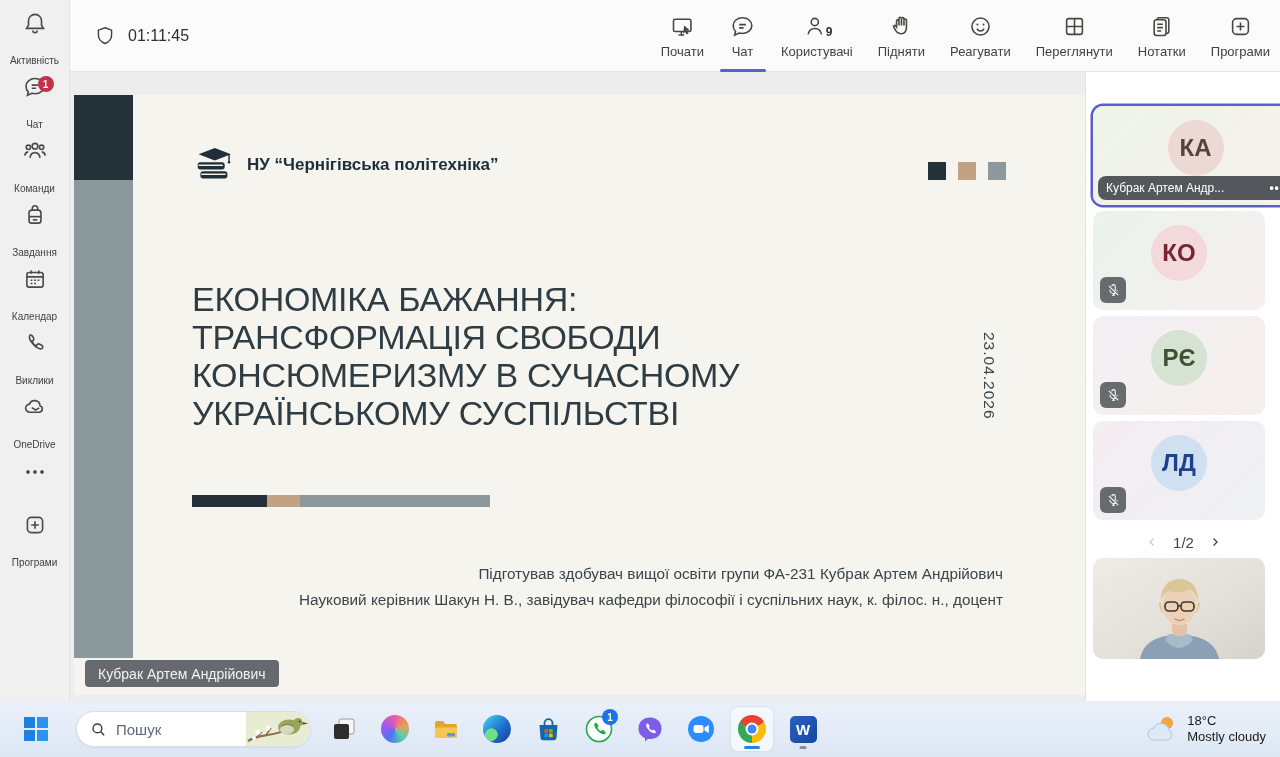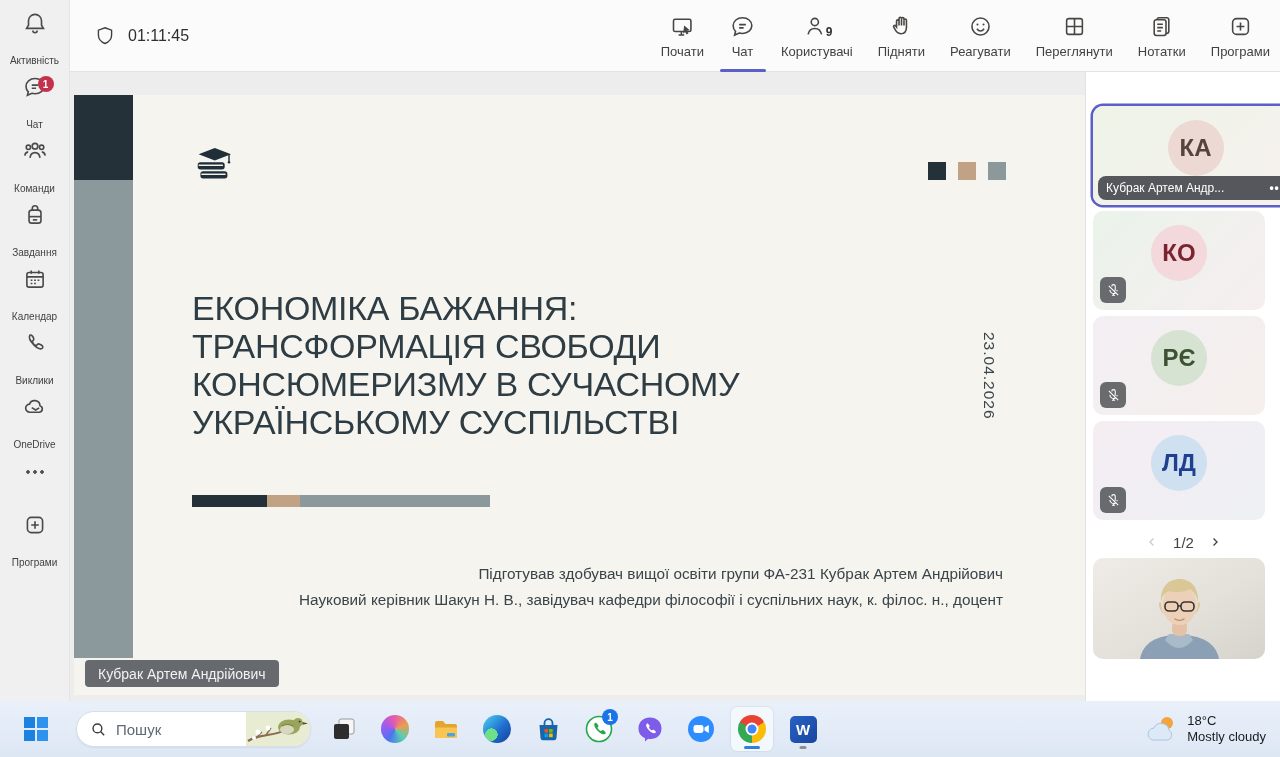--- a/index.html
+++ b/index.html
@@ -28,21 +28,21 @@
 
   
   .stage{position:absolute;left:70px;top:72px;width:1015px;height:629px;background:#ededed;}
   .slide{position:absolute;left:4px;top:23px;width:1011px;height:600px;background:#f6f4ee;}
   .accent-dark{position:absolute;left:0;top:0;width:59px;height:85px;background:#243139;}
   .accent-sage{position:absolute;left:0;top:85px;width:59px;height:478px;background:#8b989c;}
   .slide-logo{position:absolute;left:118px;top:52px;display:flex;align-items:center;gap:13px;}
   .slide-logo .org{font-size:17px;font-weight:bold;color:#20303a;}
   .palette{position:absolute;top:67px;display:flex;gap:12px;left:854px;}
   .palette span{width:18px;height:18px;display:block;}
-  .slide-title{position:absolute;left:118px;top:194px;width:680px;font-size:34px;line-height:38px;font-weight:500;color:#2e3c43;letter-spacing:-0.3px;}
+  .slide-title{position:absolute;left:118px;top:185px;width:680px;font-size:34px;line-height:38px;font-weight:500;color:#2e3c43;letter-spacing:-0.3px;}
   .slide-date{position:absolute;left:906px;top:237px;writing-mode:vertical-rl;font-size:15.5px;color:#37454d;letter-spacing:1px;}
   .slide-bar{position:absolute;left:118px;top:400px;height:12px;display:flex;}
   .slide-bar .b1{width:75px;background:#243139;}
   .slide-bar .b2{width:33px;background:#c2a284;}
   .slide-bar .b3{width:190px;background:#8b989c;}
   .authors{position:absolute;right:82px;top:466px;text-align:right;font-size:15.3px;line-height:25.5px;color:#39444b;}
   .presenter-pill{position:absolute;left:11px;top:565px;height:27px;background:rgba(82,87,92,0.88);border-radius:4px;color:#f2f2f2;font-size:14px;display:flex;align-items:center;padding:0 13px;}
 
   
   .rpanel{position:absolute;left:1085px;top:72px;width:195px;height:629px;background:#fff;border-left:1px solid #e2e2e2;box-sizing:border-box;}
@@ -278,20 +278,21 @@
           <svg width="42" height="36" viewBox="0 0 46 40">
             <polygon points="25,1 43,8 25,15 7,8" fill="#1f2e38"></polygon>
             <rect x="40" y="8" width="1.6" height="8" fill="#1f2e38"></rect>
               <circle cx="40.8" cy="17" r="1.4" fill="#1f2e38"></circle>
             <path d="M9 17h24a3 3 0 0 1 3 3v2a3 3 0 0 1-3 3H9a3 3 0 0 1-3-3v-2a3 3 0 0 1 3-3z" fill="#1f2e38"></path>
             <path d="M12 27h24a3 3 0 0 1 3 3v2a3 3 0 0 1-3 3H12a3 3 0 0 1-3-3v-2a3 3 0 0 1 3-3z" fill="#1f2e38"></path>
             <rect x="7" y="19.5" width="27" height="1.6" fill="#f6f4ee"></rect>
               <rect x="10" y="29.5" width="27" height="1.6" fill="#f6f4ee"></rect>
           </svg>
         </span>
+        <span class="org">НУ “Чернігівська політехніка”</span>
       </div>
 
       <div class="palette">
         <span style="background:#243139"></span>
         <span style="background:#c2a284"></span>
         <span style="background:#8b989c"></span>
       </div>
 
       <div class="slide-title">
         <div>ЕКОНОМІКА БАЖАННЯ:</div>

